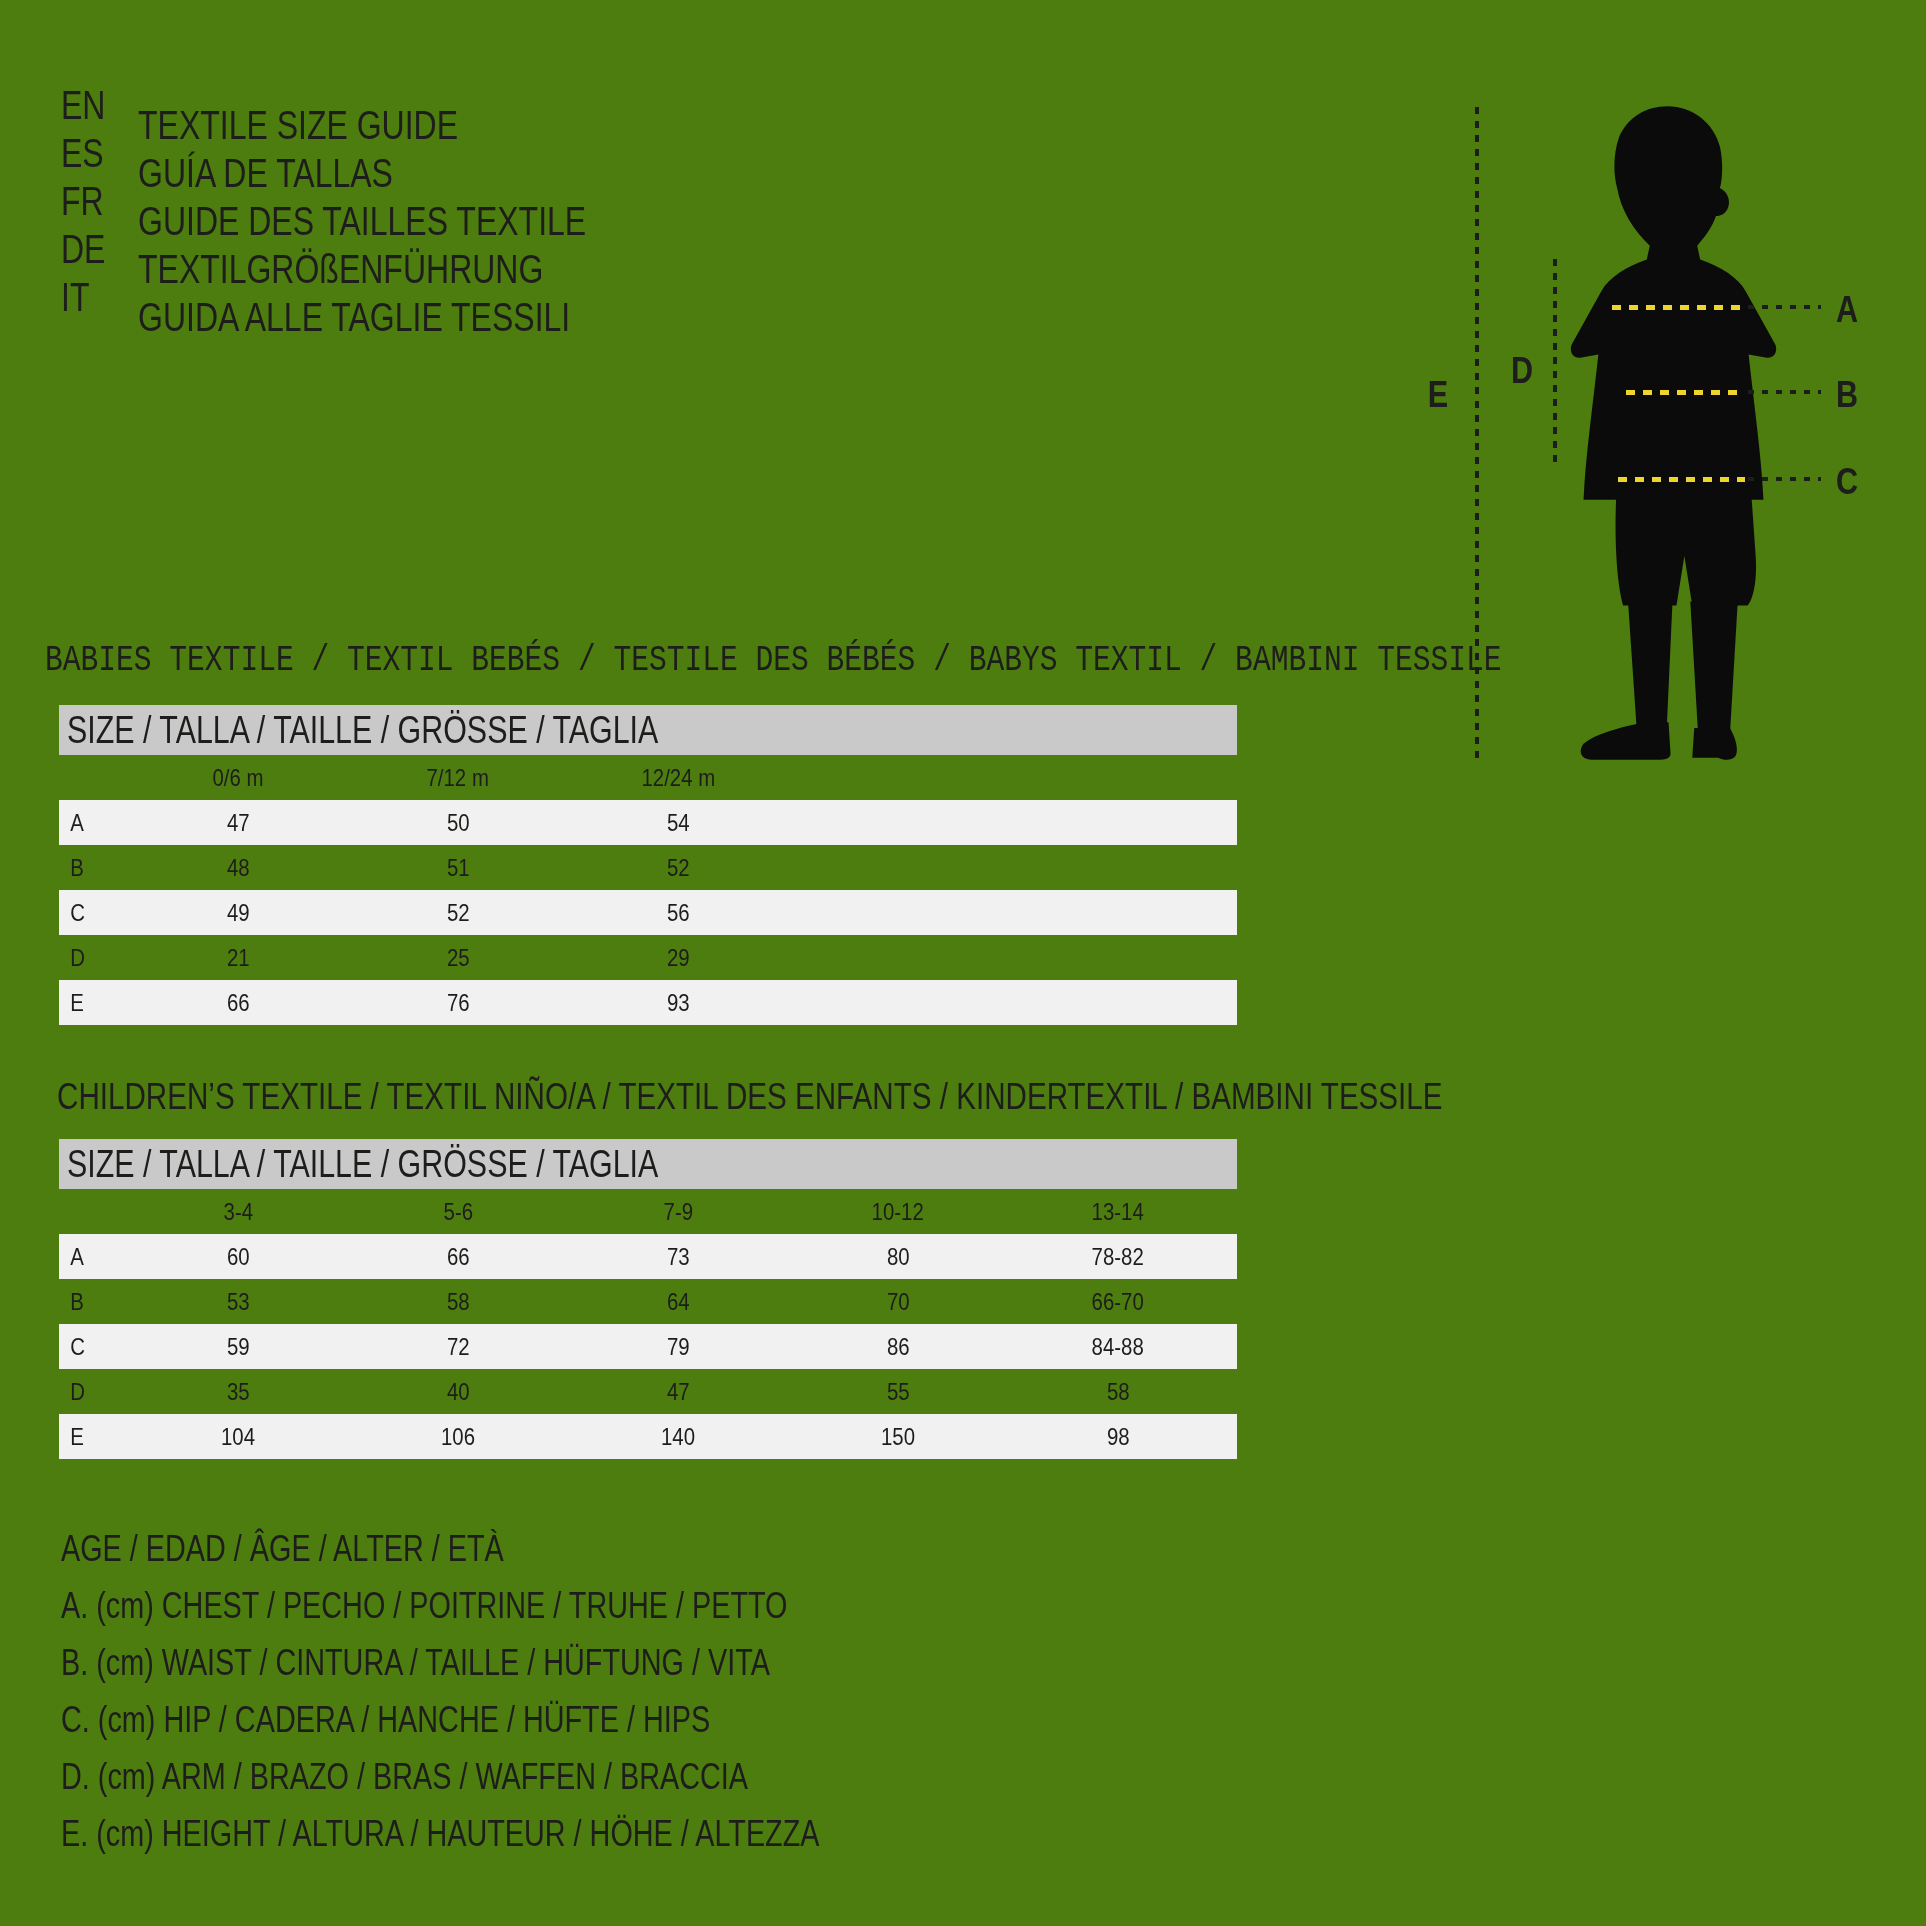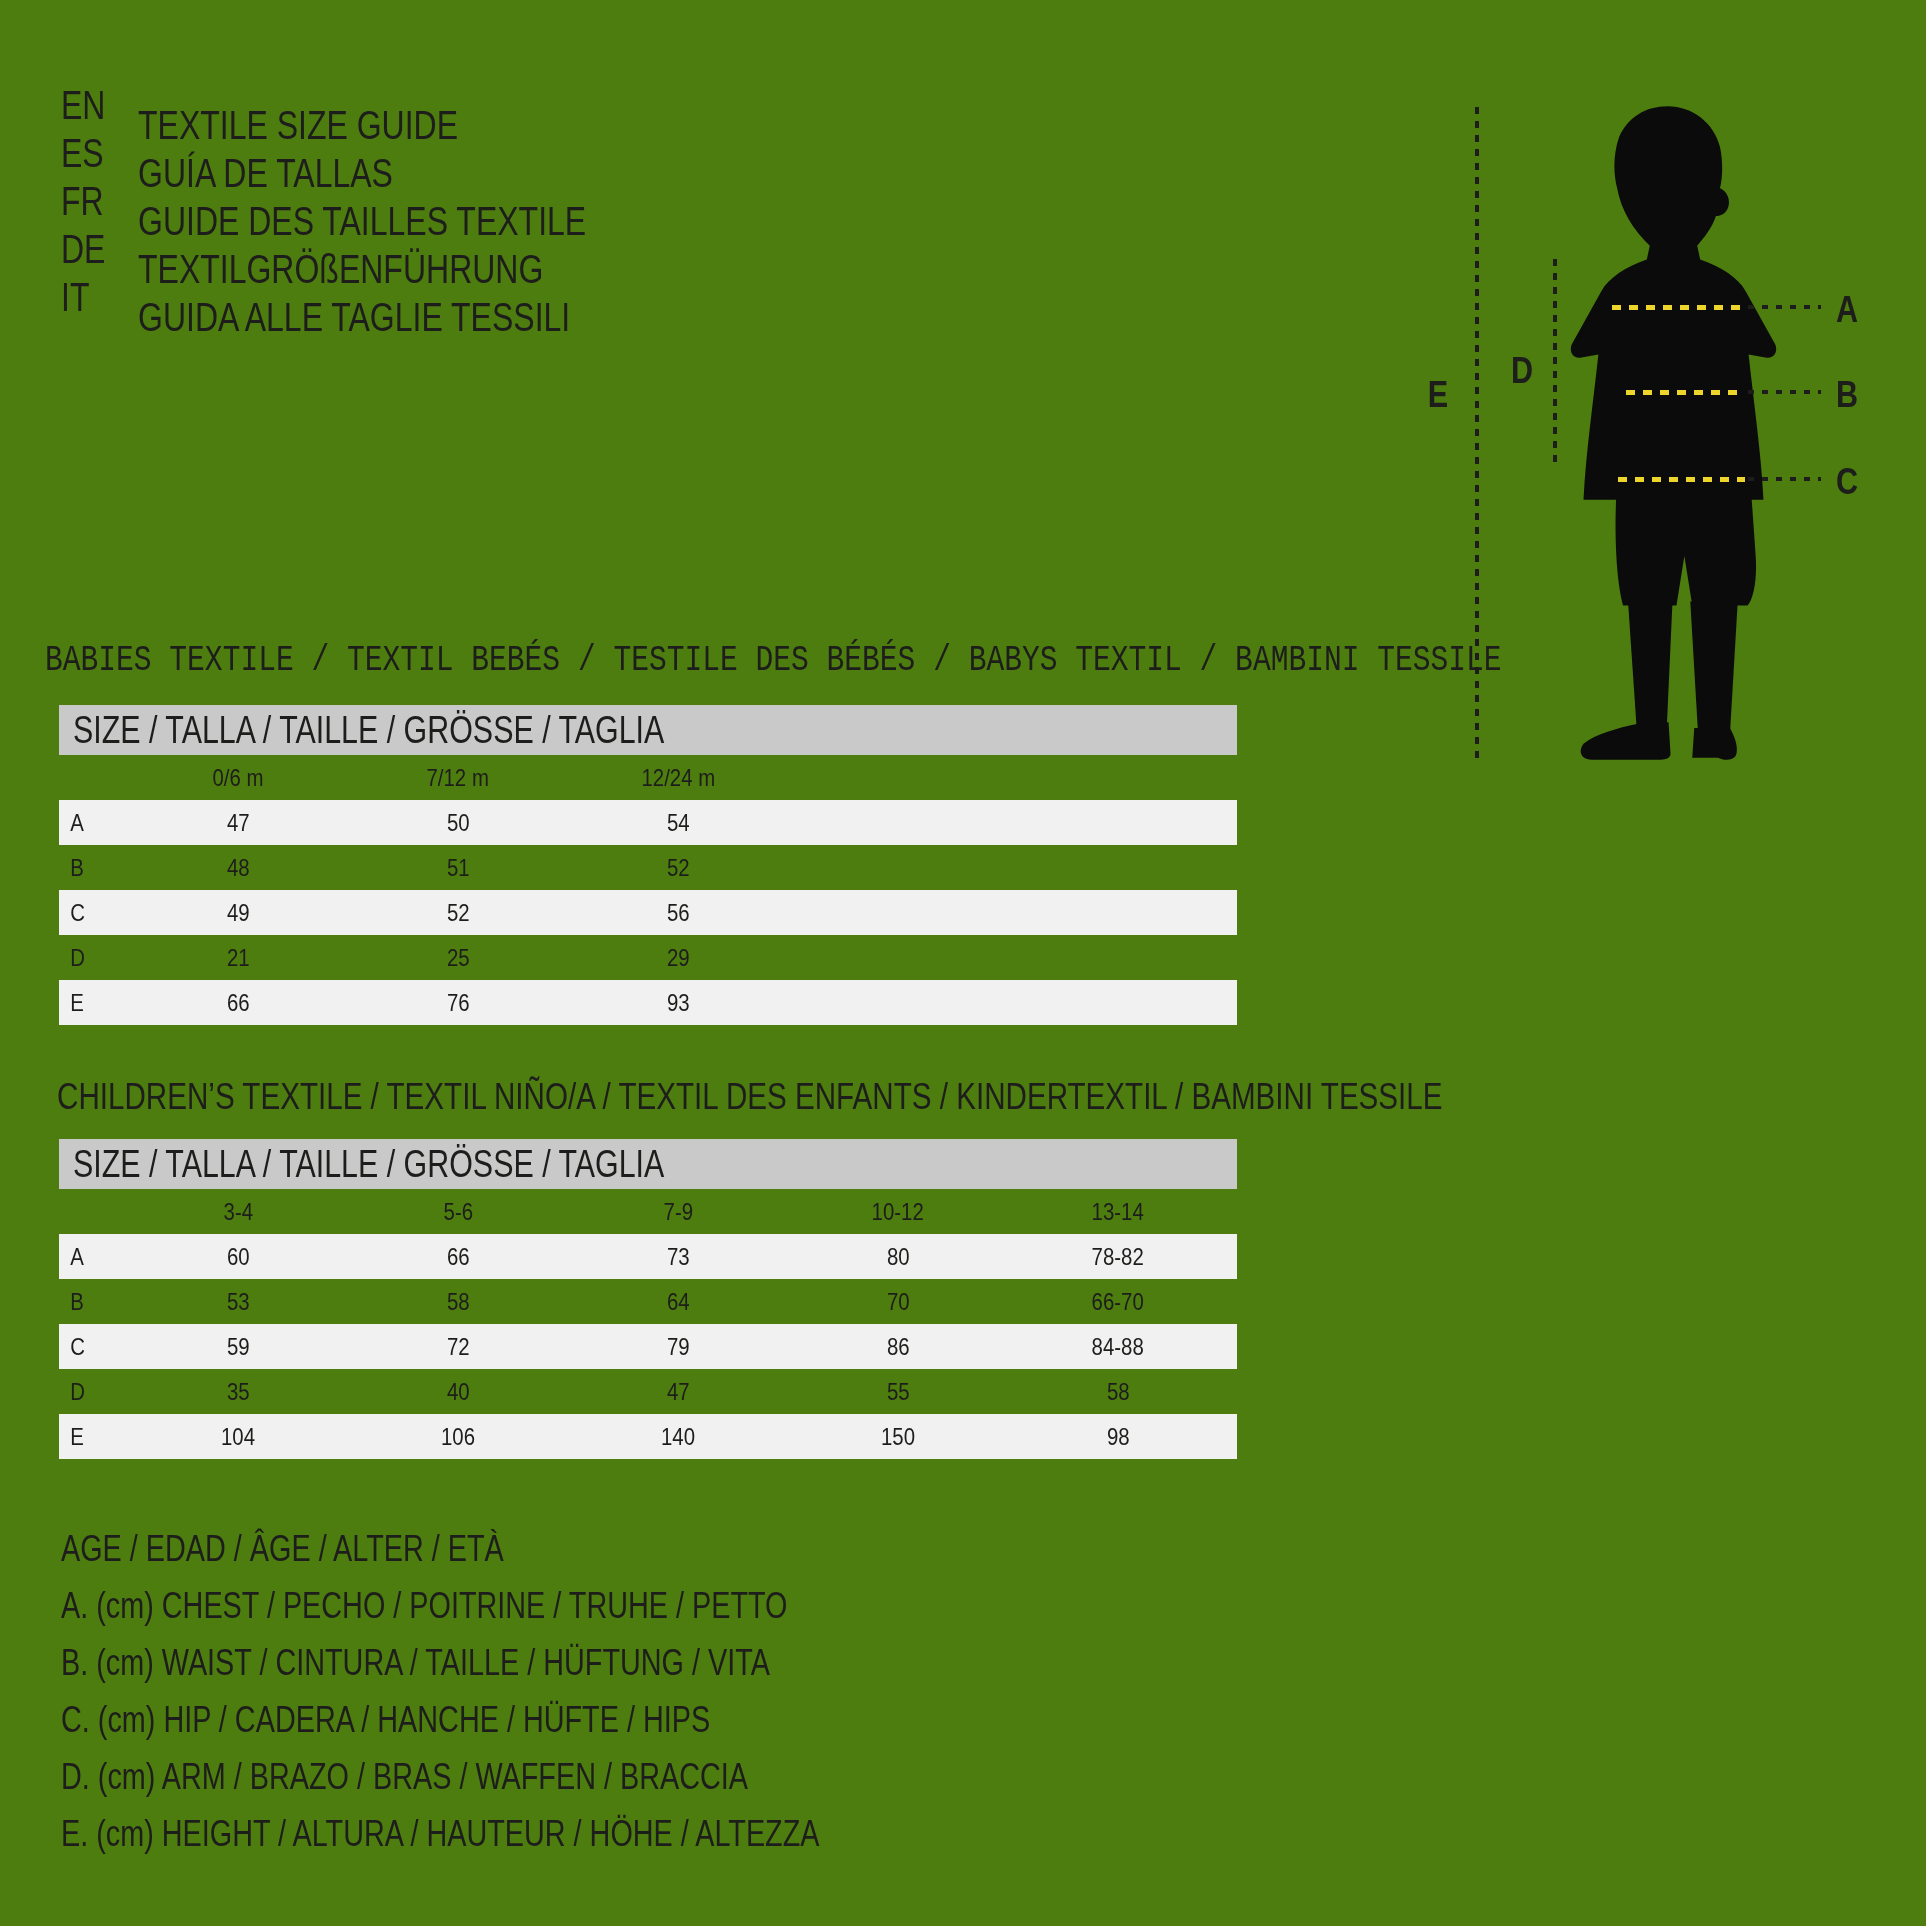--- a/index.html
+++ b/index.html
@@ -14,21 +14,21 @@
   .lang-row{display:flex;height:48px;align-items:center;font-size:40px;}
   .lang-code{width:77px;flex:0 0 77px;}
   .lang-label{flex:1;margin-top:40px;}
 
   
   .sec-title{font-size:37px;}
 
   
   .tbl{width:1178px;}
   .size-bar{height:50px;background:#c9c9c9;display:flex;align-items:center;
-            padding-left:14px;box-sizing:border-box;font-size:38px;}
+            padding-left:8px;box-sizing:border-box;font-size:38px;}
   .trow{display:flex;height:45px;align-items:center;font-size:24px;}
   .trow.stripe{background:#f1f1f1;}
   .tcell{width:220px;flex:0 0 220px;text-align:center;}
   .tcell.lbl{width:69px;flex:0 0 69px;text-align:left;padding-left:10px;box-sizing:border-box;}
 
   
   .legend-block{left:61px;top:1528px;}
   .legend-line{height:57px;font-size:36px;display:flex;align-items:flex-start;text-align:center;}
 
   

